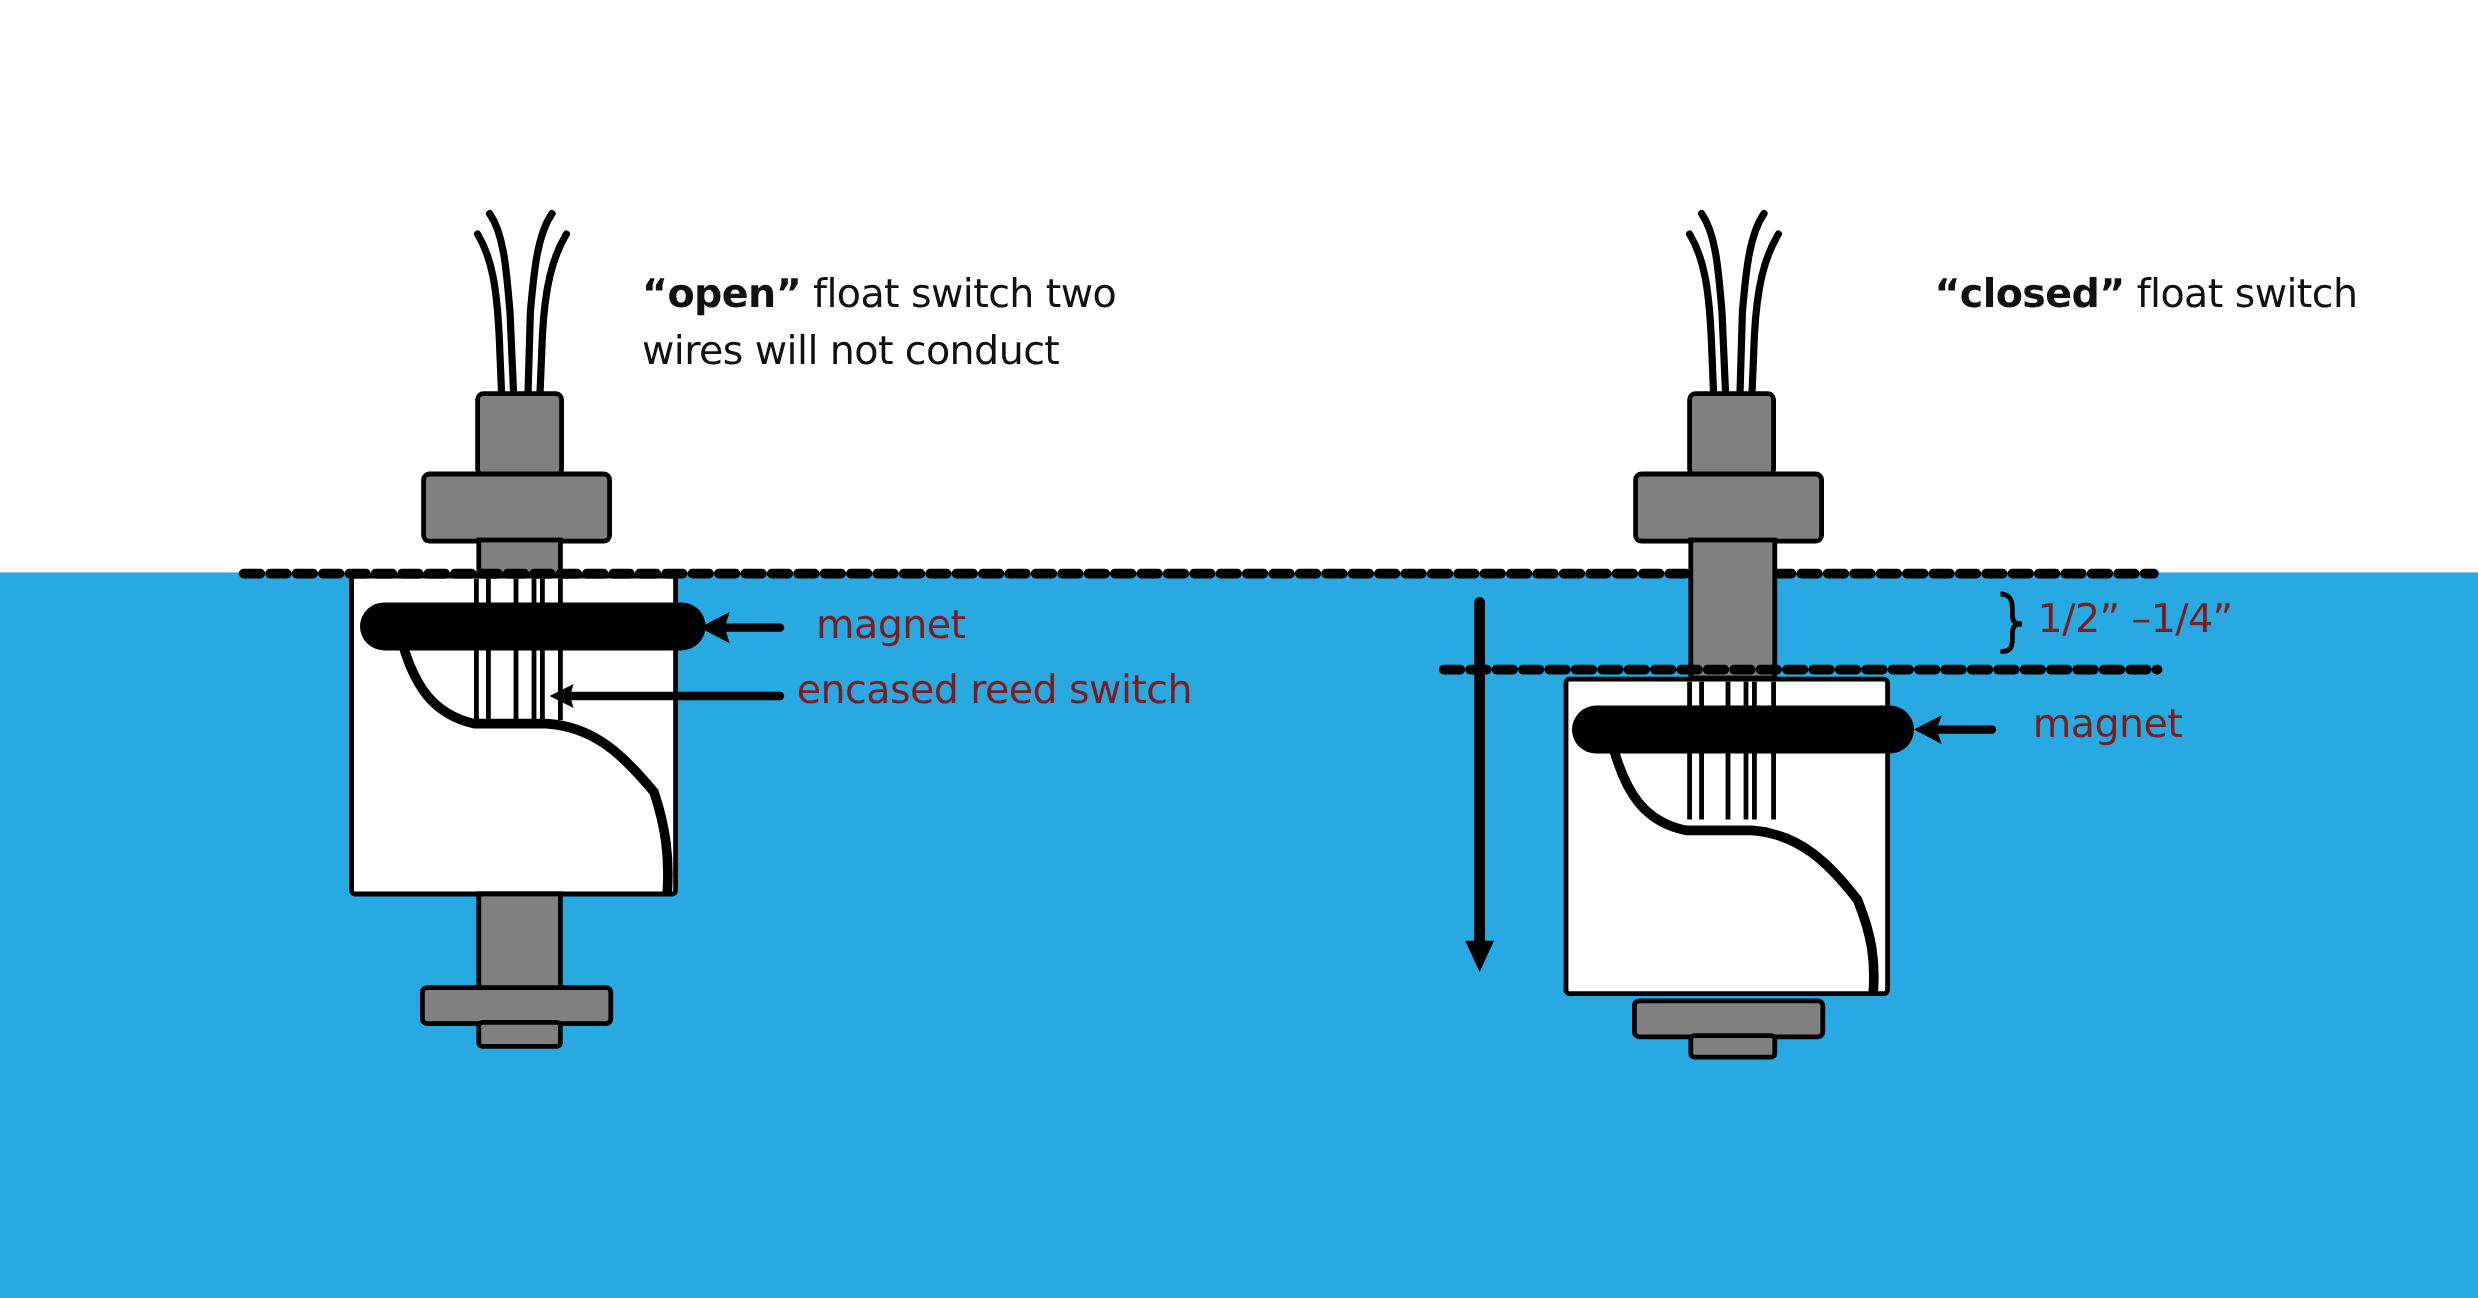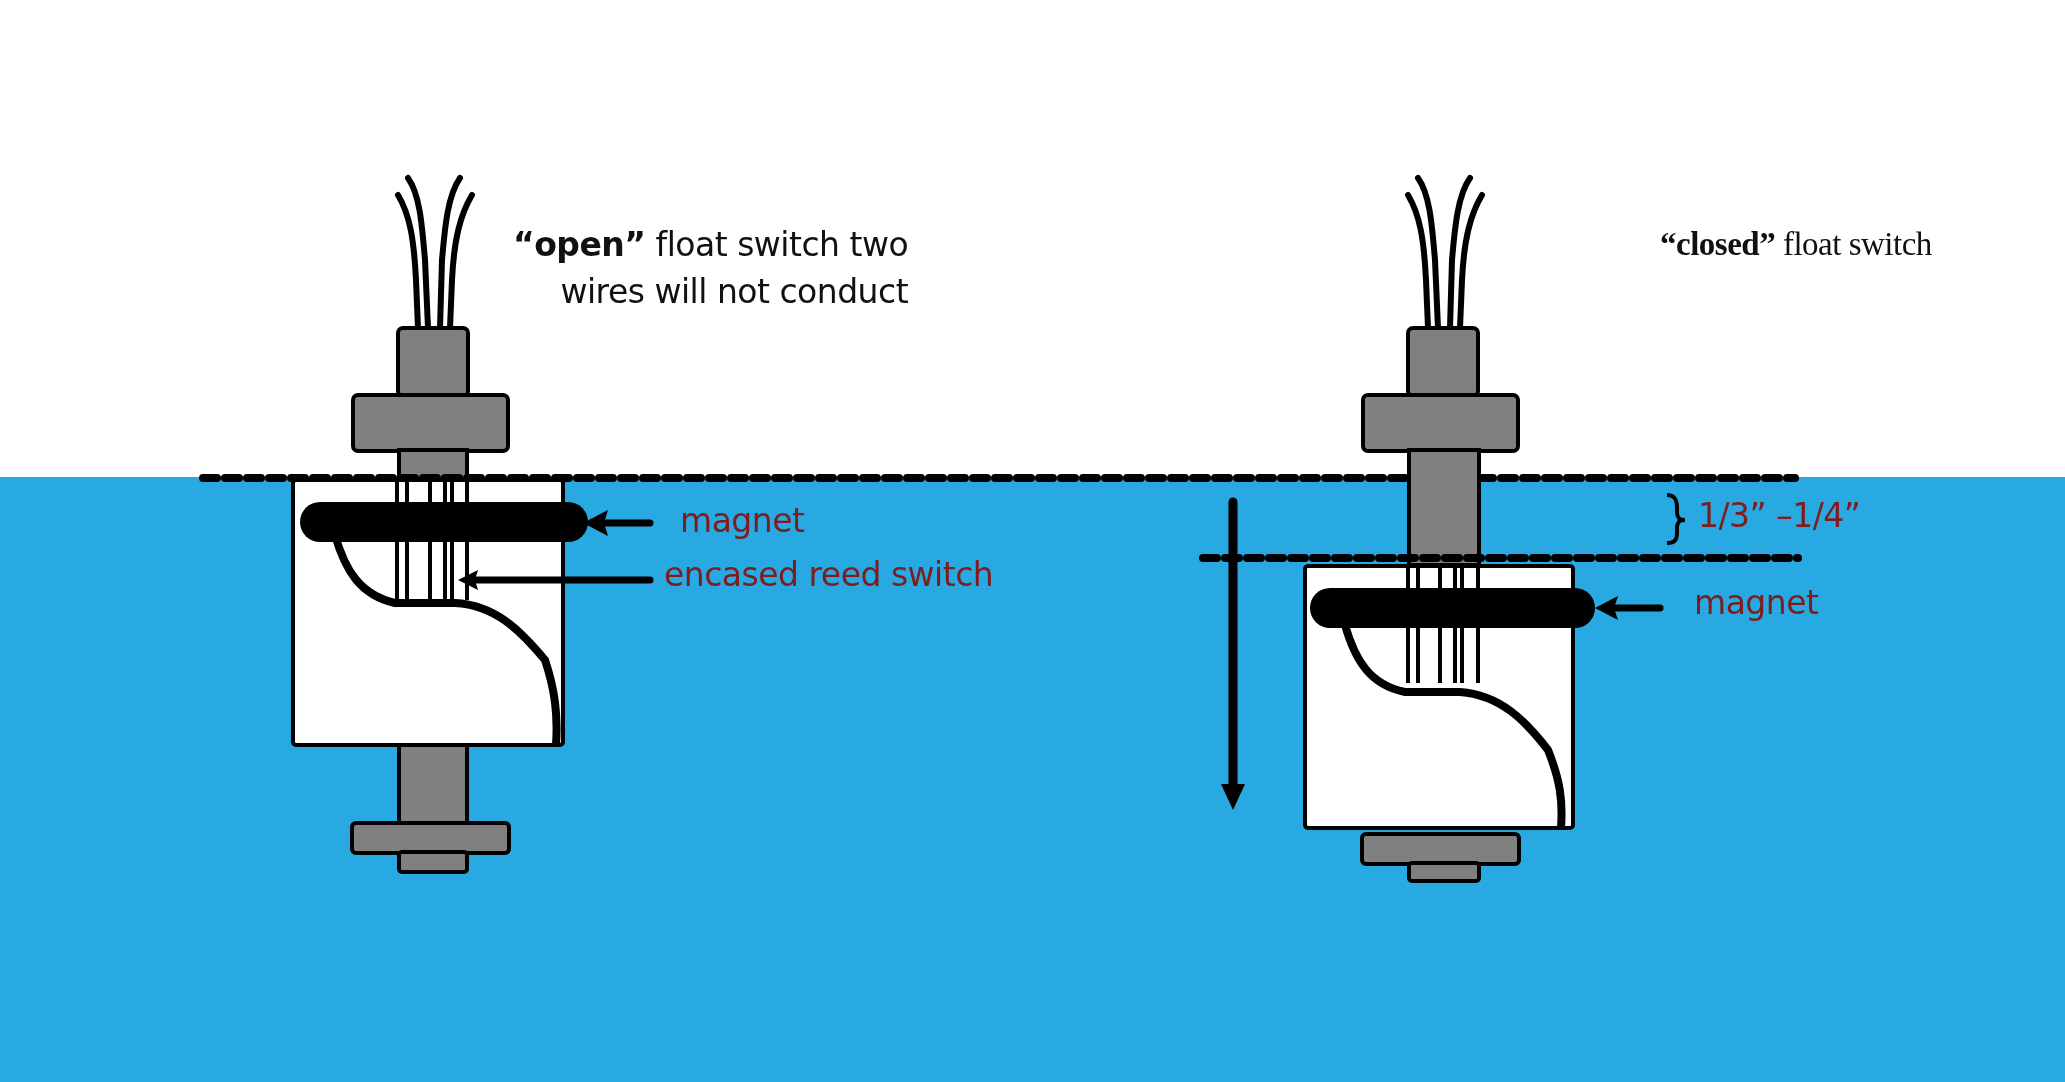--- a/index.html
+++ b/index.html
@@ -96,25 +96,25 @@
   <line x1="1203" y1="558" x2="1798" y2="558" stroke="#000" stroke-width="8" stroke-dasharray="14 8" stroke-linecap="round"></line>
 
   <g>
     <line x1="1233" y1="502" x2="1233" y2="785" stroke="#000" stroke-width="9" stroke-linecap="round"></line>
     <polygon points="1221,784 1245,784 1233,810" fill="#000"></polygon>
   </g>
 
   <path d="M1667 495 C1675 495, 1677 500, 1677 508 L1677 512 C1677 518, 1679 520, 1685 520 C1679 520, 1677 522, 1677 528 L1677 532 C1677 540, 1675 543, 1667 543" fill="none" stroke="#000" stroke-width="4"></path>
 </svg>
 
-<div class="label" style="left:513px; top:221px;text-align:right;">
+<div class="label" style="left:535px; top:221px;">
   <b>“open”</b><span> float switch two</span><br>
   <span>wires will not conduct</span>
 </div>
 
-<div class="label" style="left:1660px; top:221px;font-family:Liberation Serif, serif;">
+<div class="label" style="left:1612px; top:221px;">
   <b>“closed”</b><span> float switch</span><br>
 </div>
 
 <div class="callout" style="left:680px; top:501px;">magnet</div>
 <div class="callout" style="left:664px; top:555px;">encased reed switch</div>
-<div class="callout" style="left:1698px; top:496px;">1/3” –1/4”</div>
+<div class="callout" style="left:1698px; top:496px;">1/2” –1/4”</div>
 <div class="callout" style="left:1694px; top:583px;">magnet</div>
 
 </body></html>

